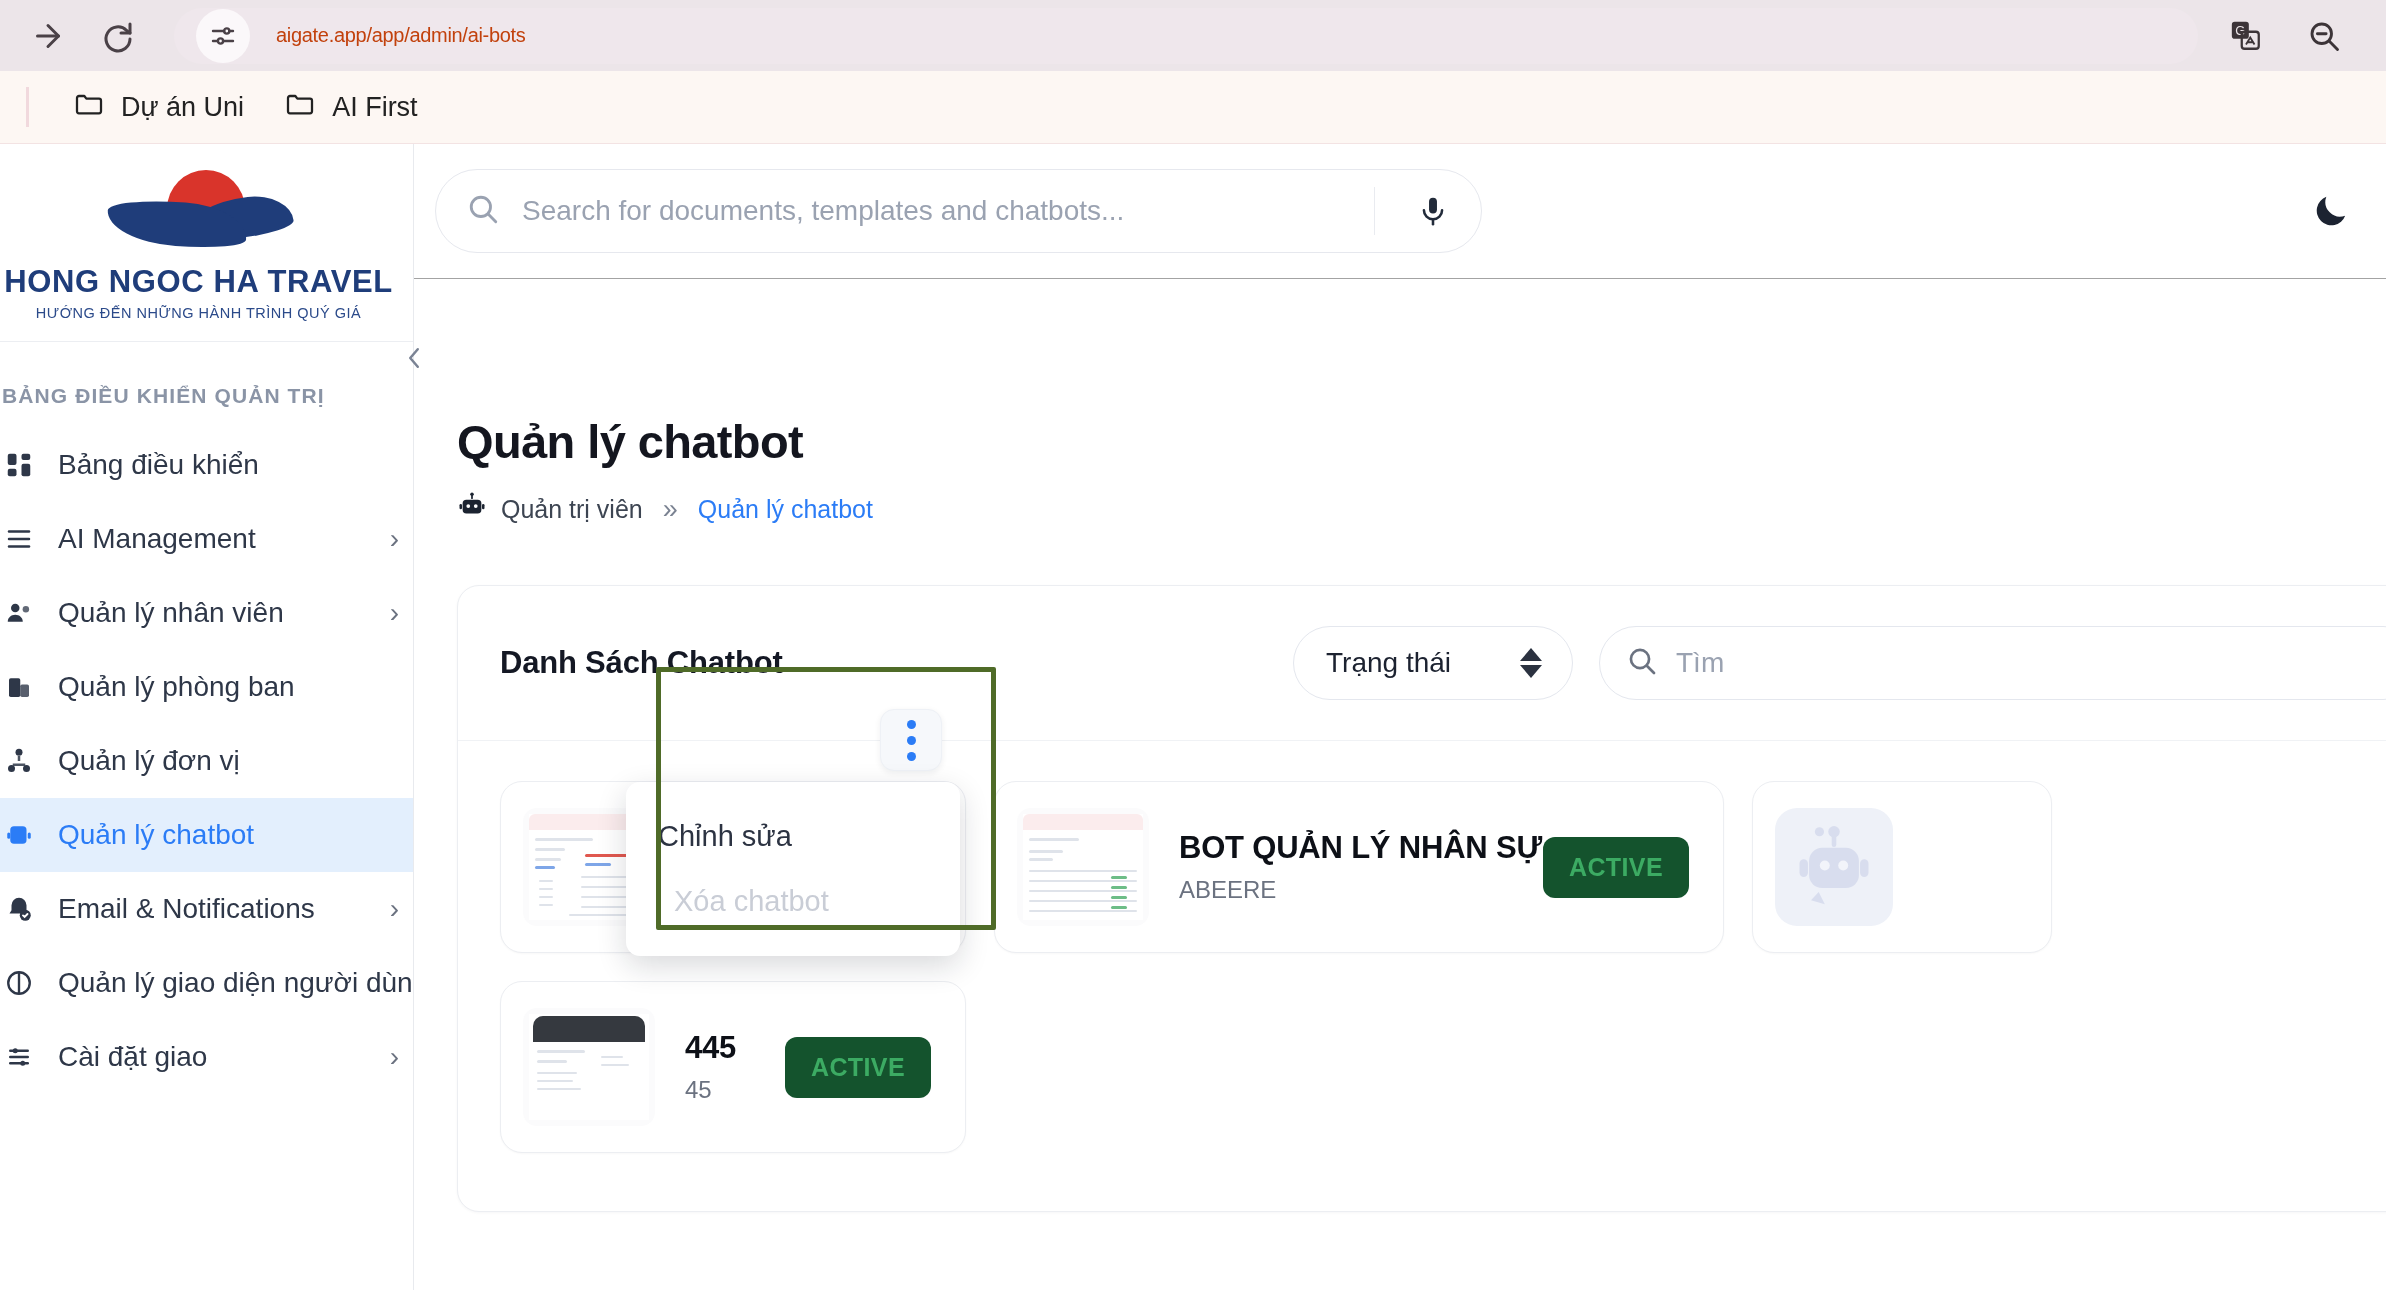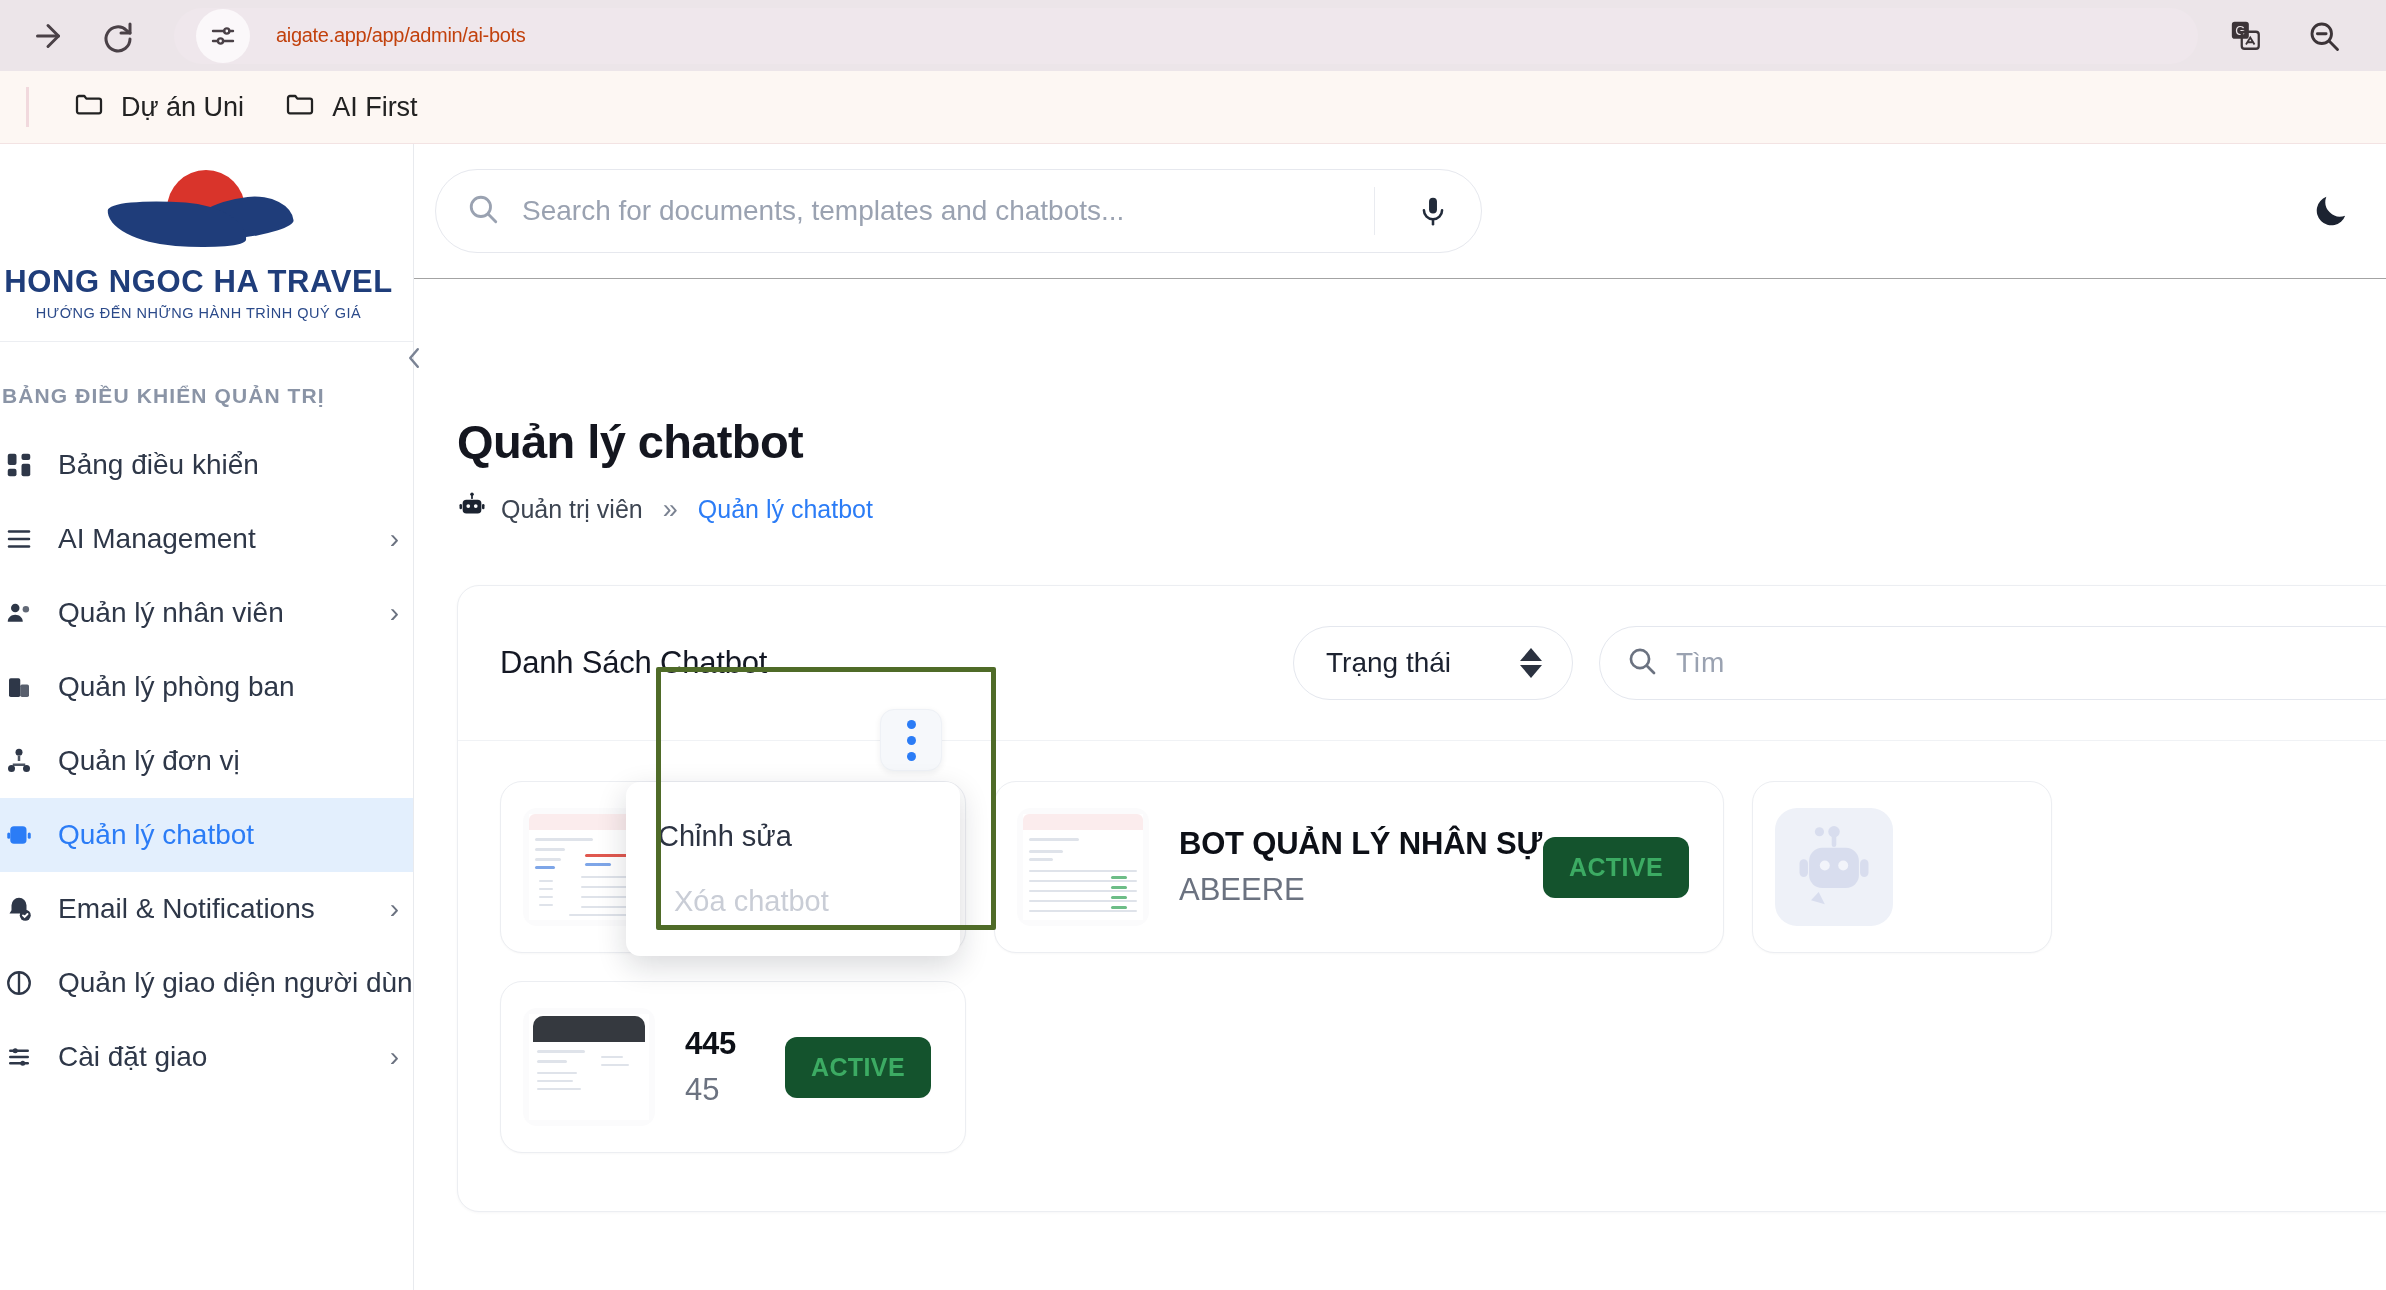--- a/index.html
+++ b/index.html
@@ -137,21 +137,21 @@
   .breadcrumb .crumb-active { color: #2b7cf6; }
 
   .card {
     margin: 58px 0 0 43px; width: 2000px; border: 1px solid #eceef2;
     border-radius: 22px; background: #fff; box-shadow: 0 1px 3px rgba(16,24,40,.04);
   }
   .card-head {
     display: flex; align-items: center; padding: 40px 36px 40px 42px; gap: 26px;
     border-bottom: 1px solid #f0f2f5;
   }
-  .card-title { font-size: 31px; font-weight: 400; color: #141824; flex: 1; letter-spacing: -0.2px; }
+  .card-title { font-size: 31px; font-weight: 700; color: #141824; flex: 1; letter-spacing: -0.2px; }
   .select-pill {
     height: 74px; min-width: 280px; border: 1px solid #e4e7ee; border-radius: 37px;
     display: flex; align-items: center; justify-content: space-between;
     padding: 0 30px 0 32px; font-size: 28px; color: #1c2230; background: #fff; gap: 30px;
   }
   .spin { display: flex; flex-direction: column; gap: 4px; color: #2b3240; }
   .search-pill {
     height: 74px; flex: 1; min-width: 300px; border: 1px solid #e4e7ee; border-radius: 37px;
     display: flex; align-items: center; padding: 0 26px; gap: 18px; background: #fff;
   }
@@ -174,21 +174,21 @@
   .bot-thumb {
     width: 132px; height: 118px; border-radius: 14px; flex: none; overflow: hidden;
     background: #fbfbfc; position: relative;
   }
   .bot-avatar {
     width: 118px; height: 118px; border-radius: 22px; background: #eef1f8; flex: none;
     display: flex; align-items: center; justify-content: center; color: #d6dced;
   }
   .bot-meta { flex: 1; min-width: 0; }
   .bot-name { font-size: 31px; font-weight: 800; color: #0d1017; letter-spacing: -0.2px; white-space: nowrap; }
-  .bot-sub { font-size: 31px; color: #6b7280; margin-top: 10px; }
+  .bot-sub { font-size: 24px; color: #6b7280; margin-top: 10px; }
   .badge {
     border-radius: 12px; padding: 16px 26px; font-size: 25px; font-weight: 700;
     letter-spacing: 0.4px; flex: none;
   }
   .badge.active { background: #14532d; color: #3cab63; }
   .badge.deactive { background: #fbdfe2; color: #d6293e; }
 
   
   .doc-mock { position: absolute; inset: 6px; background: #fff; }
   .doc-mock .bar { position: absolute; background: #dfe3ea; height: 3px; border-radius: 2px; }

